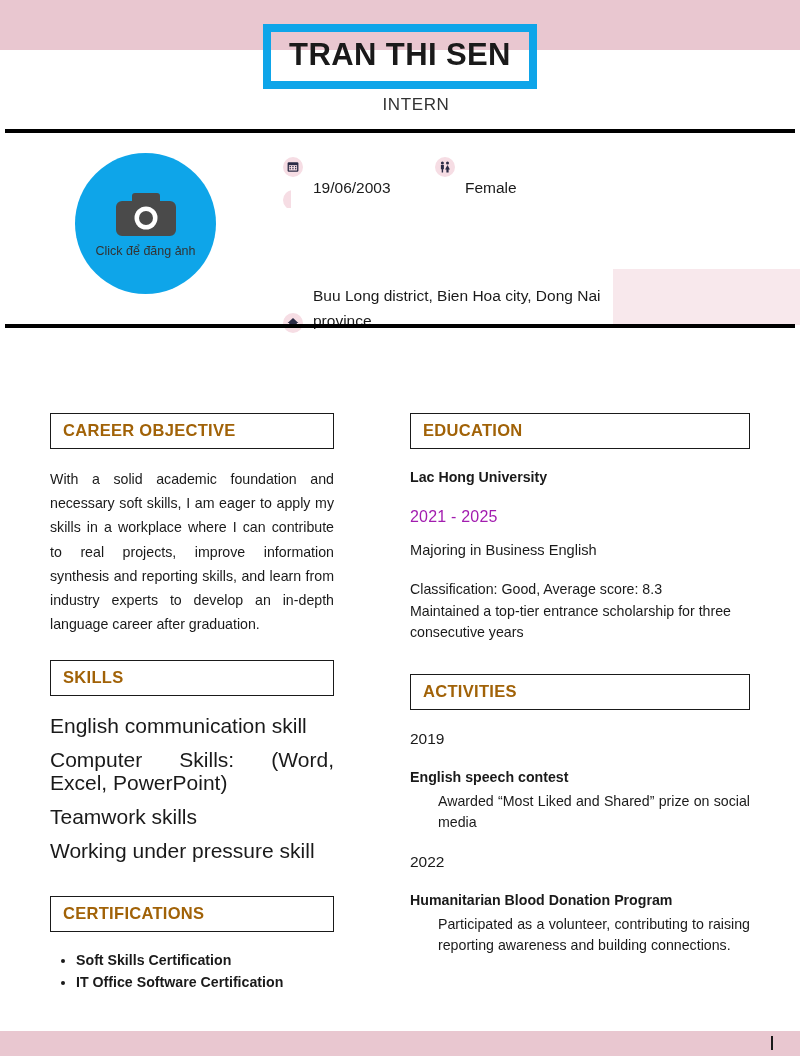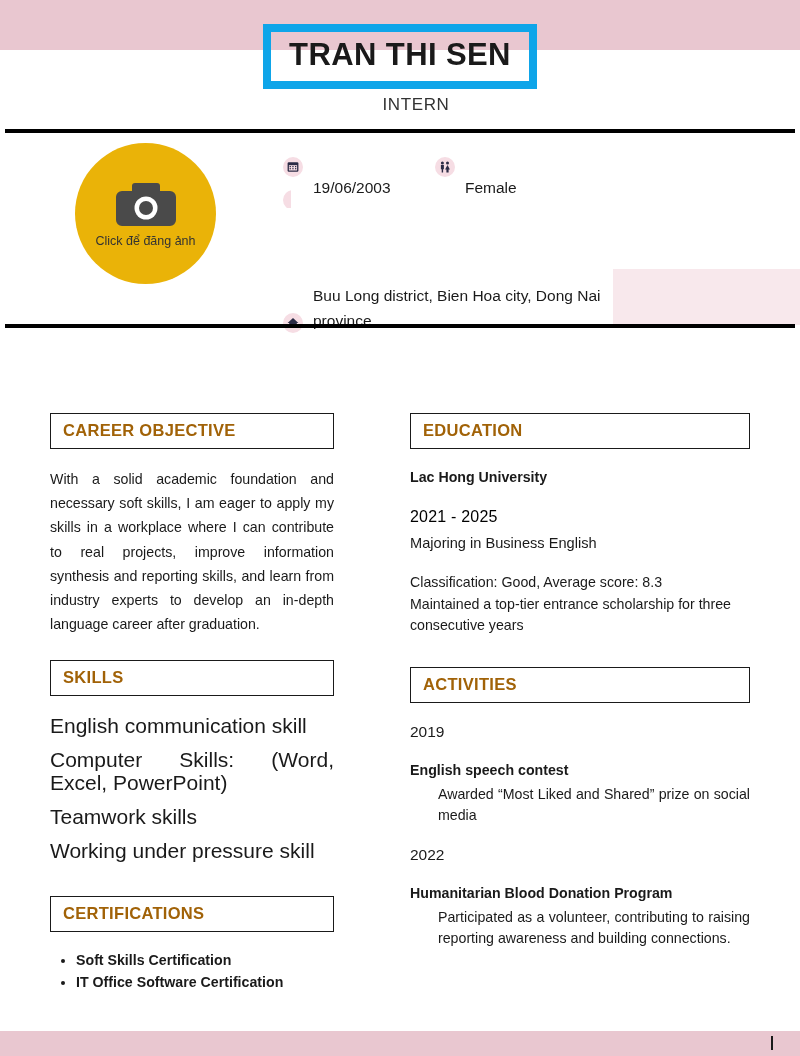--- a/index.html
+++ b/index.html
@@ -83,25 +83,25 @@
     position: absolute;
     left: 613px; top: 269px;
     width: 187px;
     height: 56px;
     background: #f8e8ec;
   }
 
   
   .photo-placeholder {
     position: absolute;
-    left: 75px; top: 143px;
+    left: 75px; top: 153px;
     width: 141px;
     height: 141px;
     border-radius: 50%;
-    background: #eab308;
+    background: #0ea5e9;
     display: flex;
     flex-direction: column;
     align-items: center;
     justify-content: center;
   }
   .camera-icon { width: 62px; height: 46px; display:block; }
   .photo-caption {
     margin-top: 8px;
     font-size: 12.5px;
     color: #333333;
@@ -222,22 +222,22 @@
   .edu-school {
     font-size: 14.2px;
     font-weight: bold;
     line-height: 21px;
     color: #1a1a1a;
     margin-bottom: 18px;
   }
   .edu-years {
     font-size: 16px;
     line-height: 21px;
-    color: #000000;
-    margin-bottom: 6px;
+    color: #a21caf;
+    margin-bottom: 13px;
     letter-spacing: 0.2px;
   }
   .edu-major {
     font-size: 14.6px;
     line-height: 21px;
     color: #1a1a1a;
     margin-bottom: 18px;
   }
   .edu-detail {
     font-size: 14.2px;

